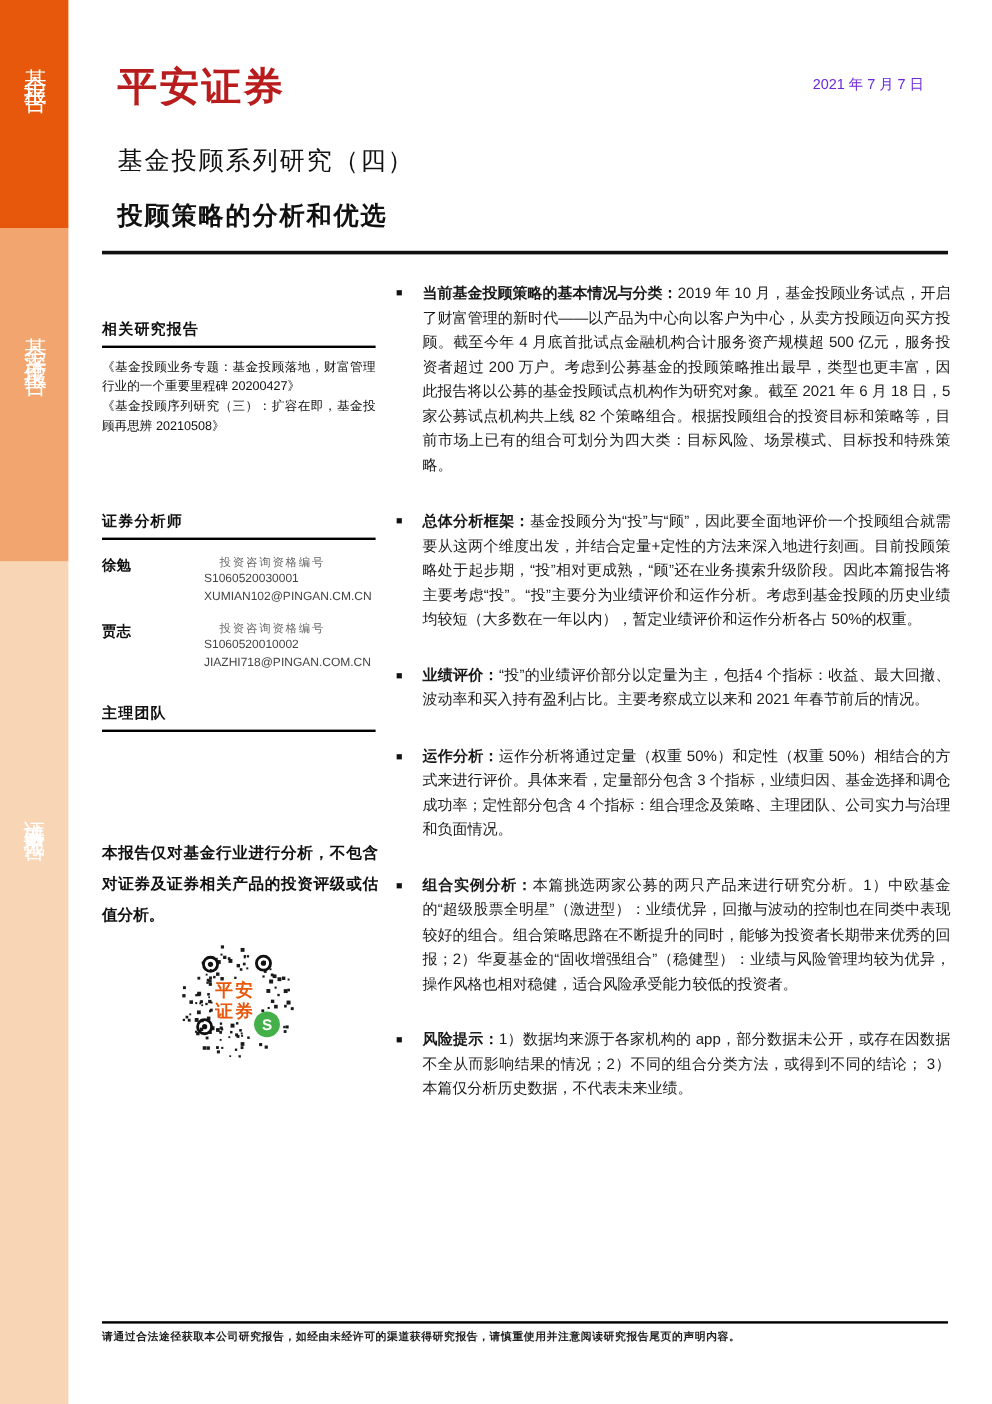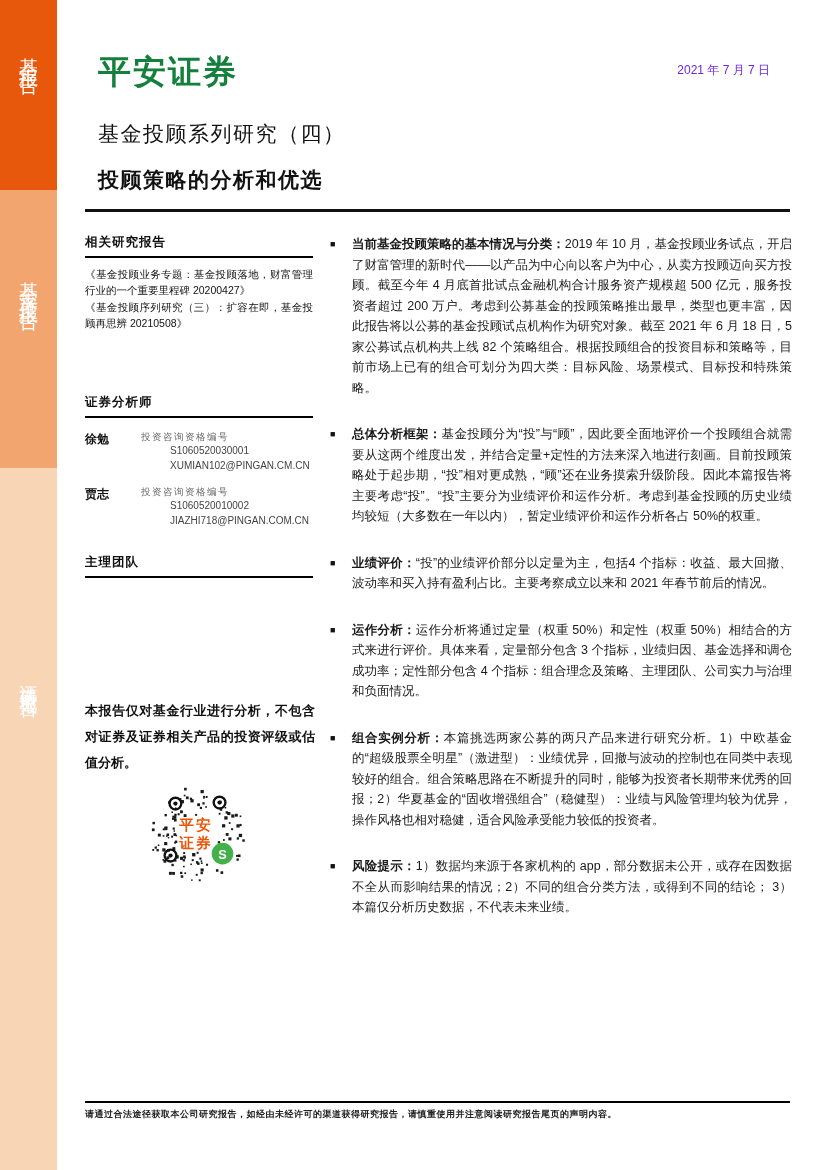--- a/index.html
+++ b/index.html
@@ -15,39 +15,39 @@
   .sb-sec3 { top:468px; height:702px; background:#f8d5b5; }
   .sb-label { position:absolute; left:50%; transform:translateX(-50%);
               writing-mode:vertical-rl; color:#fff; font-size:19px; font-weight:500;
               letter-spacing:6px; white-space:nowrap; }
   .sb-l1 { top:42px; }
   .sb-l2 { top:266px; }
   .sb-l3 { top:670px; letter-spacing:3px; font-size:18px; }
 
   
   .logo { position:absolute; left:98px; top:50px; font-size:33px; font-weight:800;
-          color:#15803d; letter-spacing:2px; }
+          color:#b91c1c; letter-spacing:2px; }
   .date { position:absolute; right:57px; top:62px; font-size:12px; color:#6d28d9; }
   .title1 { position:absolute; left:98px; top:120px; font-size:21px; font-weight:normal; letter-spacing:1.5px; }
   .title2 { position:absolute; left:98px; top:166px; font-size:21px; font-weight:bold; letter-spacing:1.5px; }
   .title-rule { position:absolute; left:85px; top:209px; width:705px; height:2.5px; background:#111; }
 
   
   .lsec { position:absolute; left:85px; width:228px; }
   .sec-reports { top:234px; }
   .sec-analysts { top:394px; }
   .sec-assistant { top:554px; }
   .lhead { font-size:12.5px; font-weight:bold; letter-spacing:1px;
-           padding-bottom:5px; border-bottom:2px solid #000; }
+           padding-bottom:5px; border-bottom:2px solid #000;margin-top:32px; }
   .report-list { margin-top:8px; font-size:10.5px; line-height:16px; text-align:justify; }
   .report-list div { margin-bottom:1px; }
   .person { display:flex; margin-top:13px; }
   .pname { width:56px; font-size:12px; font-weight:bold; }
   .pdetail { flex:1; }
-  .plabel { font-size:9.5px; color:#666; letter-spacing:1.5px; }
+  .plabel { font-size:9.5px; color:#666; letter-spacing:1.5px;text-align:center; }
   .pnum, .pmail { font-size:10px; color:#444; line-height:14.5px;margin-left:29px; }
   .scope-note { position:absolute; left:85px; top:698px; width:230px;
                 font-size:13px; font-weight:bold; line-height:26px; text-align:justify; }
   .qr { position:absolute; left:146px; top:778px; width:102px; height:112px; }
 
   
   .rightcol { position:absolute; left:330px; top:234px; width:462px; }
   .bullet { display:flex; margin-bottom:26px; }
   .bm { flex:0 0 9px; font-size:9px; line-height:20.5px; color:#111; margin-right:13px; }
   .bt { flex:1; font-size:12.5px; line-height:20.5px; text-align:justify; color:#1a1a1a; }

